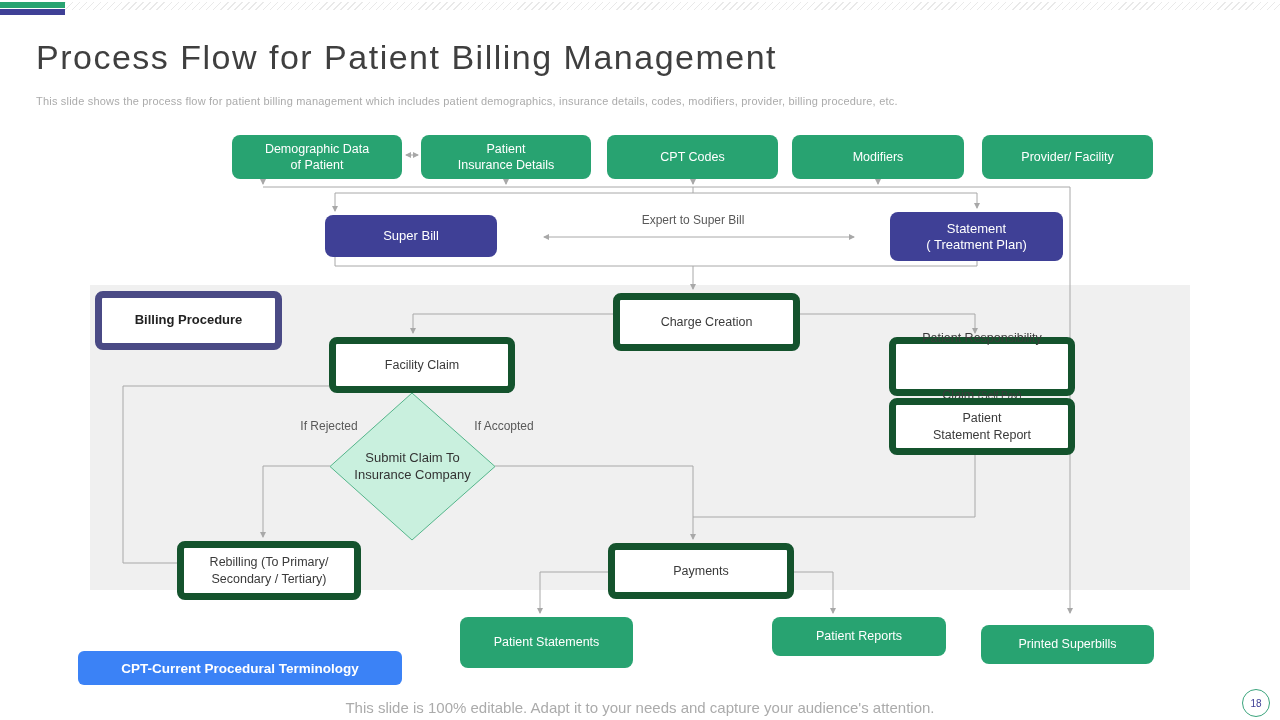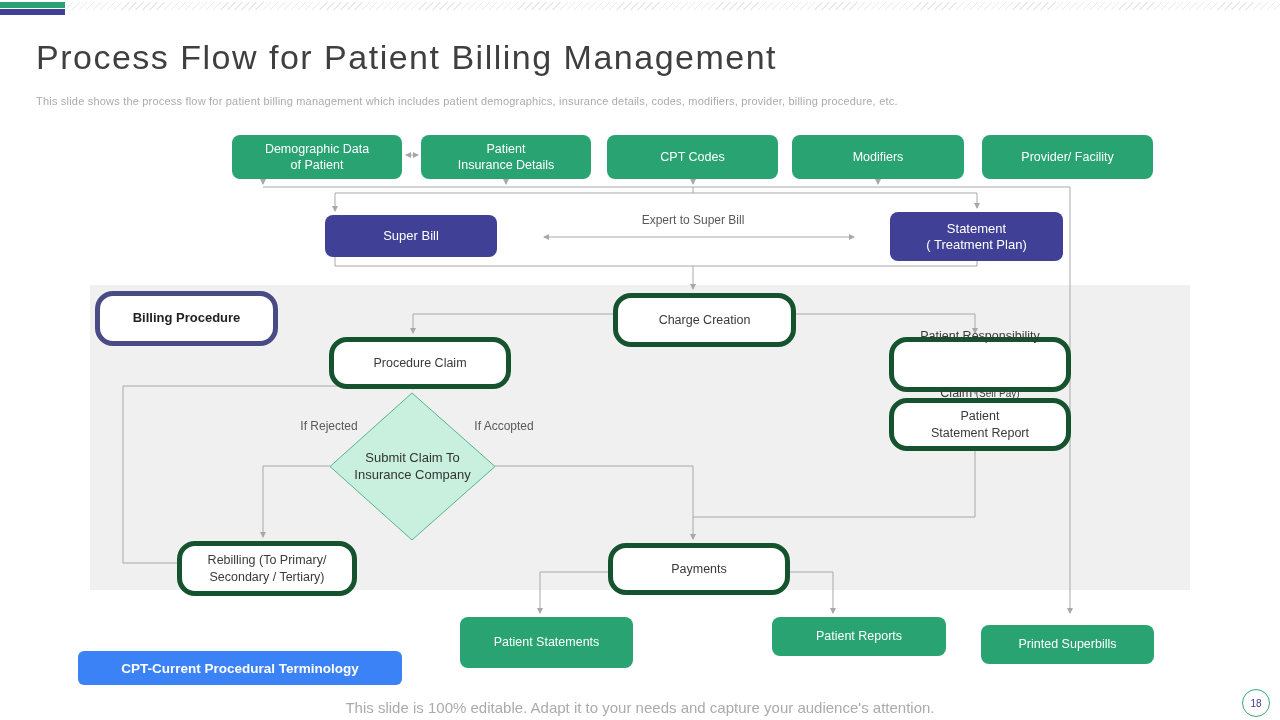--- a/index.html
+++ b/index.html
@@ -18,21 +18,21 @@
   .subtitle{position:absolute;left:36px;top:95px;font-size:11px;color:#ababab;letter-spacing:.2px;}
   
   .band{position:absolute;left:90px;top:285px;width:1100px;height:305px;background:#f0f0f0;z-index:0;}
   
   svg.connectors{position:absolute;left:0;top:0;z-index:1;}
   
   .node{position:absolute;z-index:2;display:flex;flex-direction:column;align-items:center;
     justify-content:center;text-align:center;line-height:1.3;}
   .g-box{background:#28a371;color:#ffffff;border-radius:8px;font-size:12.5px;}
   .p-box{background:#3f4096;color:#ffffff;border-radius:8px;font-size:13px;}
-  .w-box{background:#ffffff;border:5px solid #14532d;border-radius:18px;color:#3a3a3a;font-size:12.5px;}
+  .w-box{background:#ffffff;border:7px solid #14532d;border-radius:8px;color:#3a3a3a;font-size:12.5px;}
   .w-box.bold{font-weight:bold;font-size:13px;color:#222;border-color:#4a4a85;}
   .small-note{font-size:10px;}
   .charting-sub{font-size:13px;line-height:1.1;}
   .flow-label{position:absolute;z-index:2;font-size:12px;color:#595959;text-align:center;}
   .diamond-text{position:absolute;z-index:2;left:330px;top:444px;width:165px;height:45px;
     display:flex;flex-direction:column;align-items:center;justify-content:center;
     font-size:13px;color:#333;line-height:1.25;text-align:center;}
   .legend-box{position:absolute;left:78px;top:651px;width:324px;height:34px;background:#3b82f6;
     border-radius:6px;color:#fff;font-weight:bold;font-size:13.5px;display:flex;
     align-items:center;justify-content:center;z-index:2;}
@@ -135,21 +135,21 @@
   </div>
   <div class="flow-label" style="left:595px;top:213px;width:196px;">Expert to Super Bill</div>
 
   <div class="node w-box bold" style="left:95px;top:291px;width:173px;height:45px;">
     <span>Billing Procedure</span>
   </div>
   <div class="node w-box" style="left:613px;top:293px;width:173px;height:44px;">
     <span>Charge Creation</span>
   </div>
   <div class="node w-box" style="left:329px;top:337px;width:172px;height:42px;">
-    <span>Procedure Claim</span>
+    <span>Facility Claim</span>
   </div>
   <div class="node w-box" style="left:889px;top:337px;width:172px;height:45px;gap:40px;">
     <span class="ln">Patient Responsibility</span>
     <span class="ln"><span>Claim</span>
       <span class="small-note">(Self Pay)</span></span>
   </div>
   <div class="node w-box" style="left:889px;top:398px;width:172px;height:43px;">
     <span class="ln">Patient</span>
     <span class="ln">Statement Report</span>
   </div>

